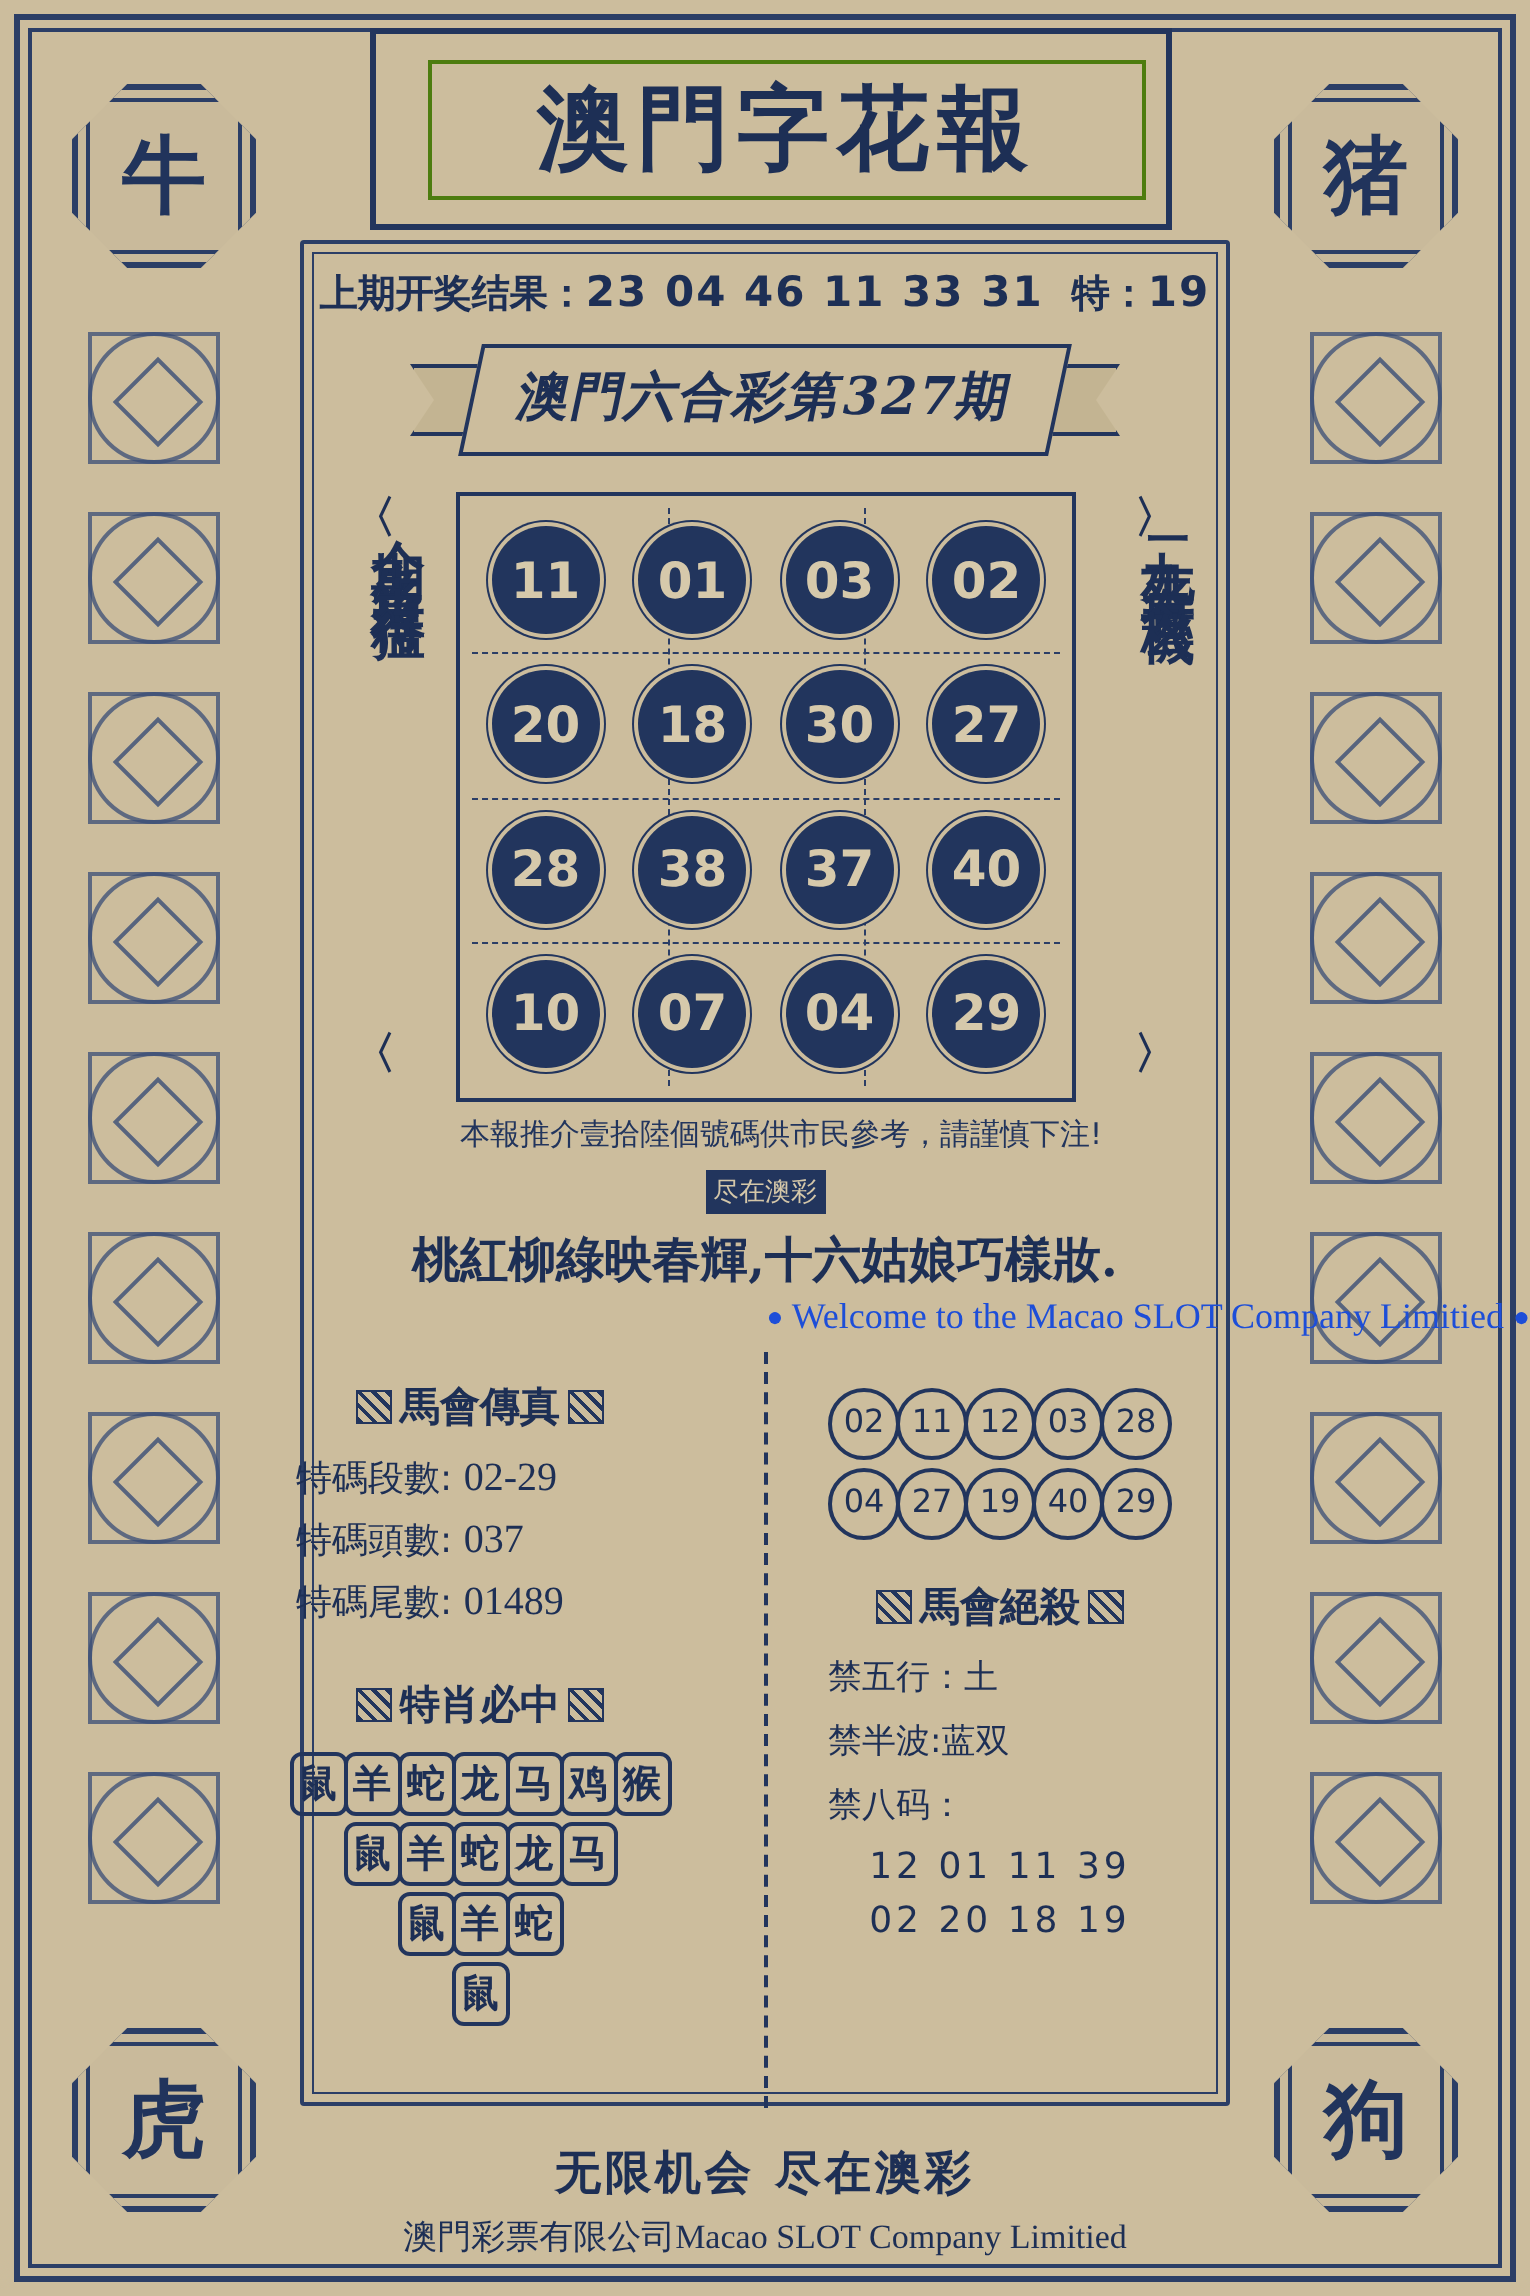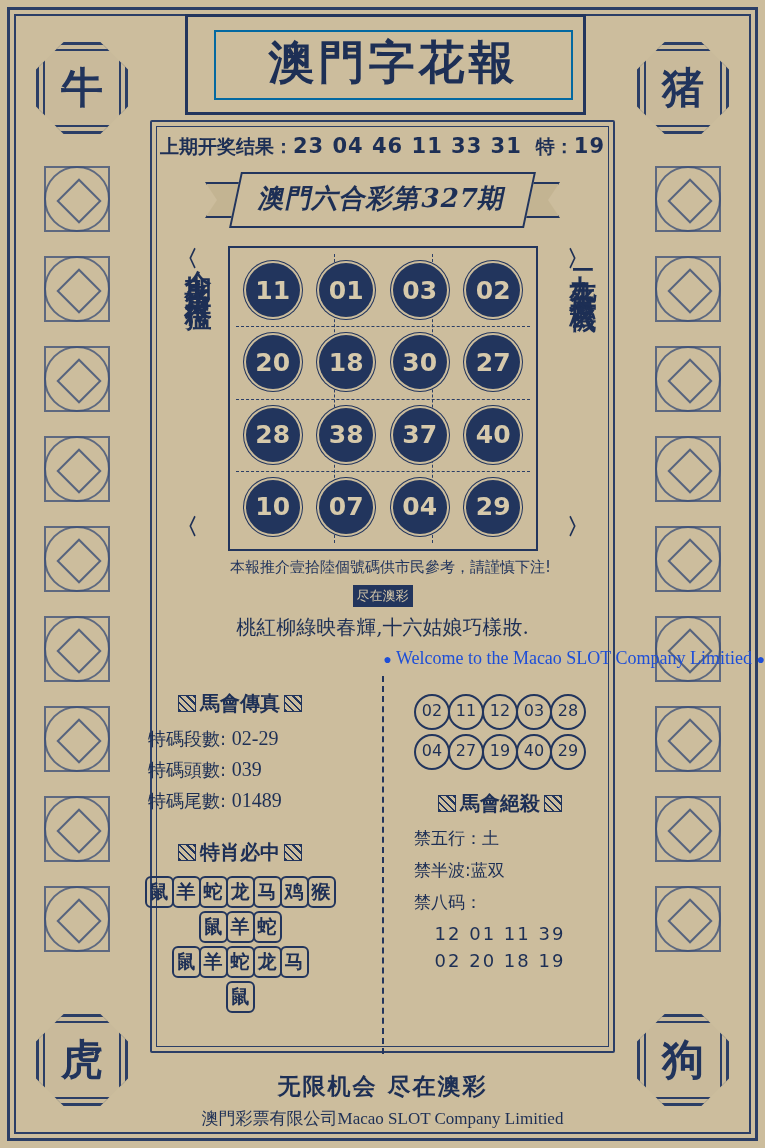--- a/index.html
+++ b/index.html
@@ -80,23 +80,23 @@
     opacity:.8;
   }
   
   .title-box{
     position:absolute;left:185px;top:14px;width:395px;height:95px;
     border:3px solid #22355d;
     display:flex;align-items:center;justify-content:center;
     background:#ccbd9d;
   }
   .title-box .inner{
-    border:2px solid #0369a1;
+    border:2px solid #4d7c0f;
     width:355px;height:66px;
-    display:flex;justify-content:center;margin-left:16px;
+    display:flex;align-items:center;justify-content:center;margin-left:16px;
   }
   .title-text{
     font-size:46px;font-weight:bold;letter-spacing:4px;
     color:#1d2f55;font-family:"DejaVu Serif", serif;
   }
   .prev-row{
     position:absolute;left:0;right:0;top:134px;
     text-align:center;
     font-size:21px;font-weight:bold;color:#1d2f55;
     font-family:"DejaVu Sans", sans-serif;
@@ -194,21 +194,21 @@
     position:absolute;left:0;right:0;top:585px;text-align:center;
   }
   .seal .s{
     display:inline-block;
     background:#22355d;color:#d4c7a9;
     font-size:13px;padding:2px 4px;margin:0 1px;
     font-family:"DejaVu Serif", serif;
   }
   .poem{
     position:absolute;left:0;right:0;top:614px;text-align:center;
-    font-size:20px;font-weight:normal;color:#1d2f55;
+    font-size:24px;font-weight:bold;color:#1d2f55;
     font-family:"DejaVu Serif", serif;
   }
   .welcome{
     position:absolute;left:0;right:0;top:648px;text-align:right;
     font-size:18px;color:#1d4ed8;font-family:"Liberation Serif", serif;
   }
   .welcome .dot{font-size:14px;vertical-align:middle;}
 
   
   .divider{
@@ -460,38 +460,38 @@
   <div class="col left">
     <div class="sec-title">
       <span class="hatch"></span><span>馬會傳真</span><span class="hatch"></span>
     </div>
     <div class="kv">
       <b>特碼段數:</b>
       <span class="val">02-29</span>
     </div>
     <div class="kv">
       <b>特碼頭數:</b>
-      <span class="val">039</span>
+      <span class="val">037</span>
     </div>
     <div class="kv">
       <b>特碼尾數:</b>
       <span class="val">01489</span>
     </div>
 
     <div class="sec-title" style="margin-top:26px">
       <span class="hatch"></span><span>特肖必中</span><span class="hatch"></span>
     </div>
     <div class="zrow">
       <span class="zod">鼠</span><span class="zod">羊</span><span class="zod">蛇</span><span class="zod">龙</span><span class="zod">马</span><span class="zod">鸡</span><span class="zod">猴</span>
     </div>
     <div class="zrow">
+      <span class="zod">鼠</span><span class="zod">羊</span><span class="zod">蛇</span><span class="zod">龙</span><span class="zod">马</span>
+    </div>
+    <div class="zrow">
       <span class="zod">鼠</span><span class="zod">羊</span><span class="zod">蛇</span>
-    </div>
-    <div class="zrow">
-      <span class="zod">鼠</span><span class="zod">羊</span><span class="zod">蛇</span><span class="zod">龙</span><span class="zod">马</span>
     </div>
     <div class="zrow">
       <span class="zod">鼠</span>
     </div>
   </div>
 
   <div class="col right">
     <div class="circ-row">
       <span class="circ">02</span><span class="circ">11</span><span class="circ">12</span><span class="circ">03</span><span class="circ">28</span>
     </div>

